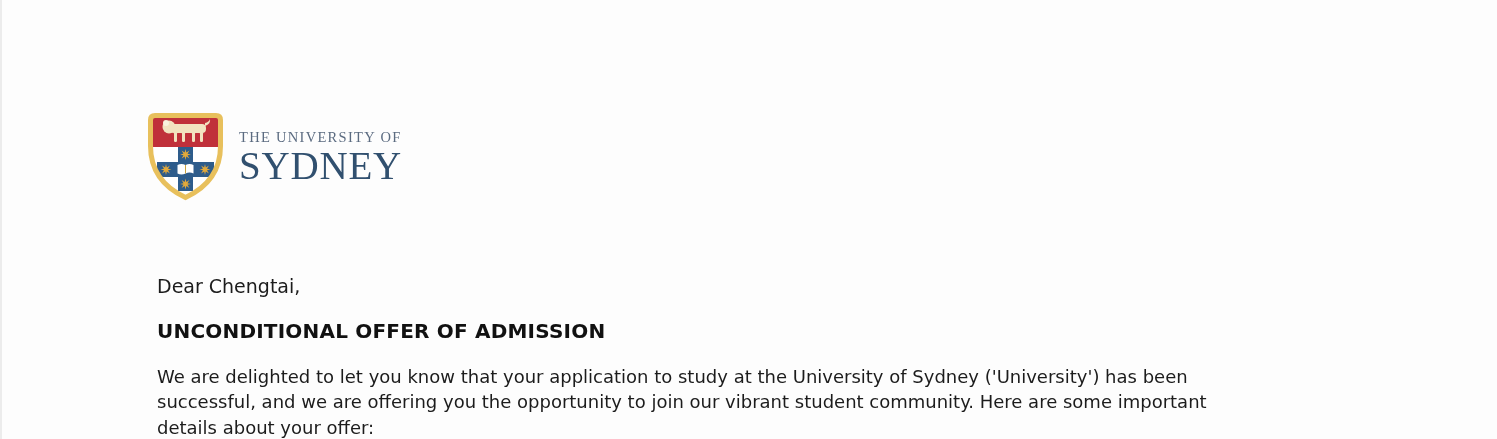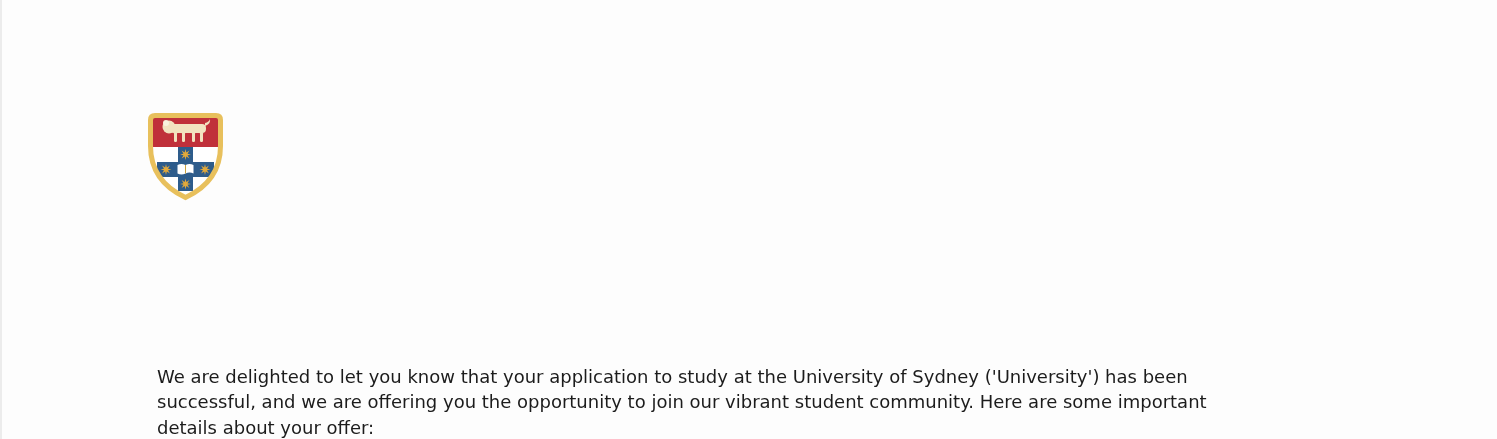--- a/index.html
+++ b/index.html
@@ -127,21 +127,27 @@
 
         <g>
           <path d="M29.5,52 q4,-2.2 8,0 q4,-2.2 8,0 v8.5 q-4,-2.2 -8,0 q-4,2.2 -8,0 z" fill="#ffffff"></path>
           <line x1="37.5" y1="52" x2="37.5" y2="60.5" stroke="#c9a23f" stroke-width="1"></line>
         </g>
       </g>
 
       <path d="M7,2.5 H68 Q72.5,2.5 72.5,7 V33 C72.5,58 60,74 37.5,84.5 C15,74 2.5,58 2.5,33 V7 Q2.5,2.5 7,2.5 Z" fill="none" stroke-width="5" stroke="#e8c05c"></path>
     </svg>
 
+    <div class="wordmark">
+      <div class="wordmark-small">THE UNIVERSITY OF</div>
+      <div class="wordmark-large">SYDNEY</div>
+    </div>
   </div>
 
+  <p class="greeting">Dear Chengtai,</p>
 
+  <h1 class="heading">UNCONDITIONAL OFFER OF ADMISSION</h1>
 
   <p class="body-text">We are delighted to let you know that your application to study at the University of Sydney ('University') has been
 successful, and we are offering you the opportunity to join our vibrant student community. Here are some important
 details about your offer:</p>
 
 </div>
 
 </body></html>

